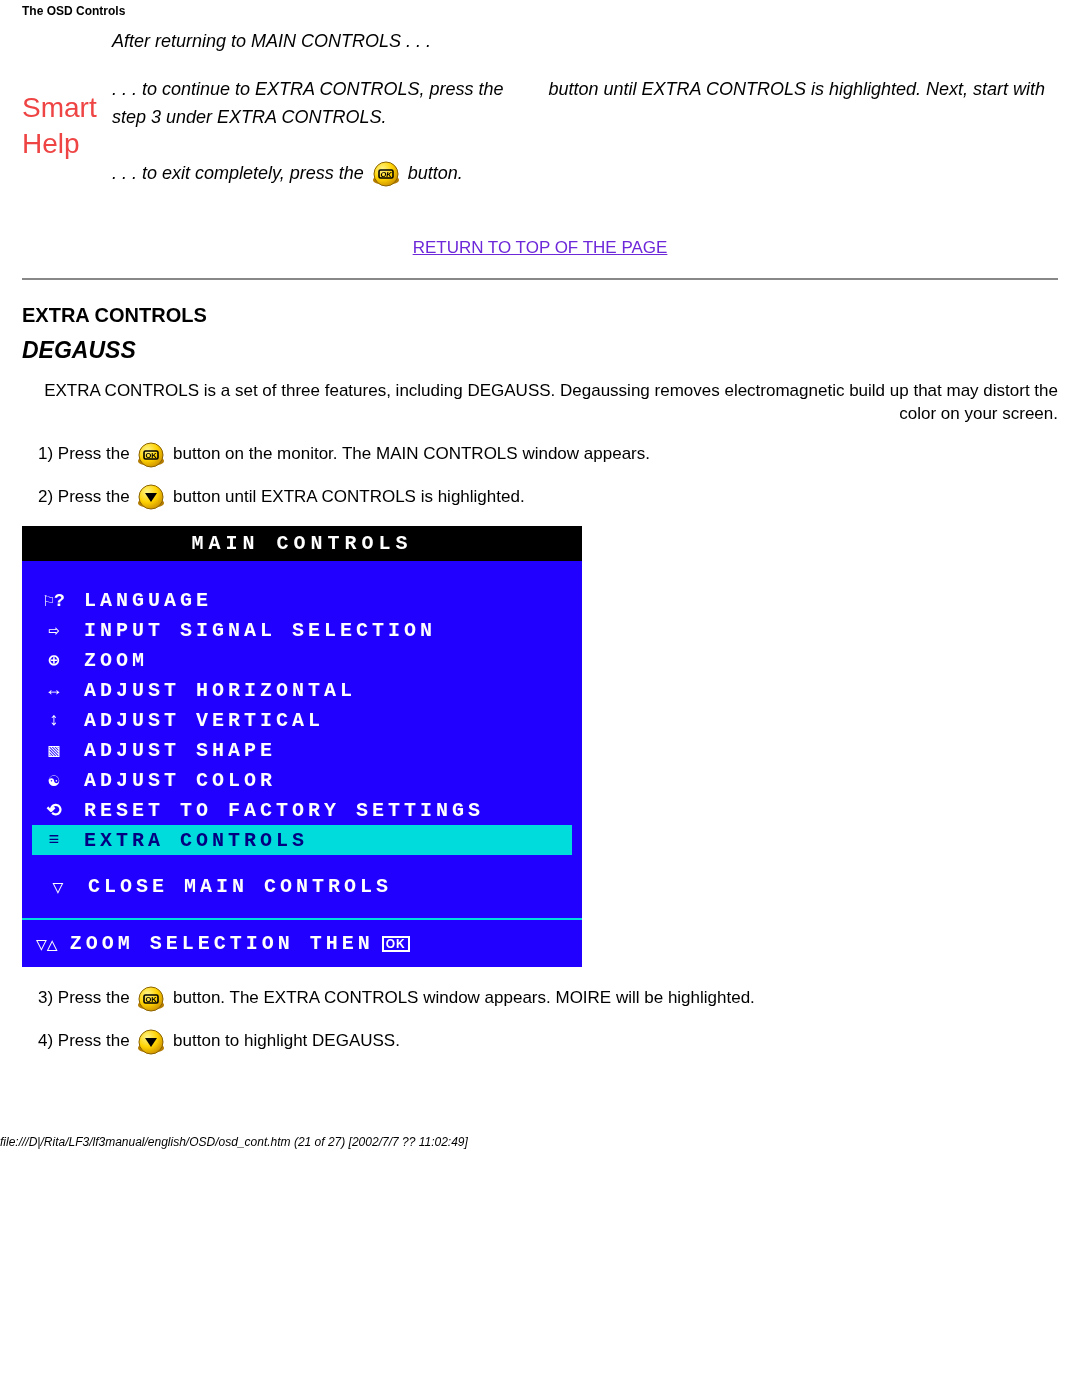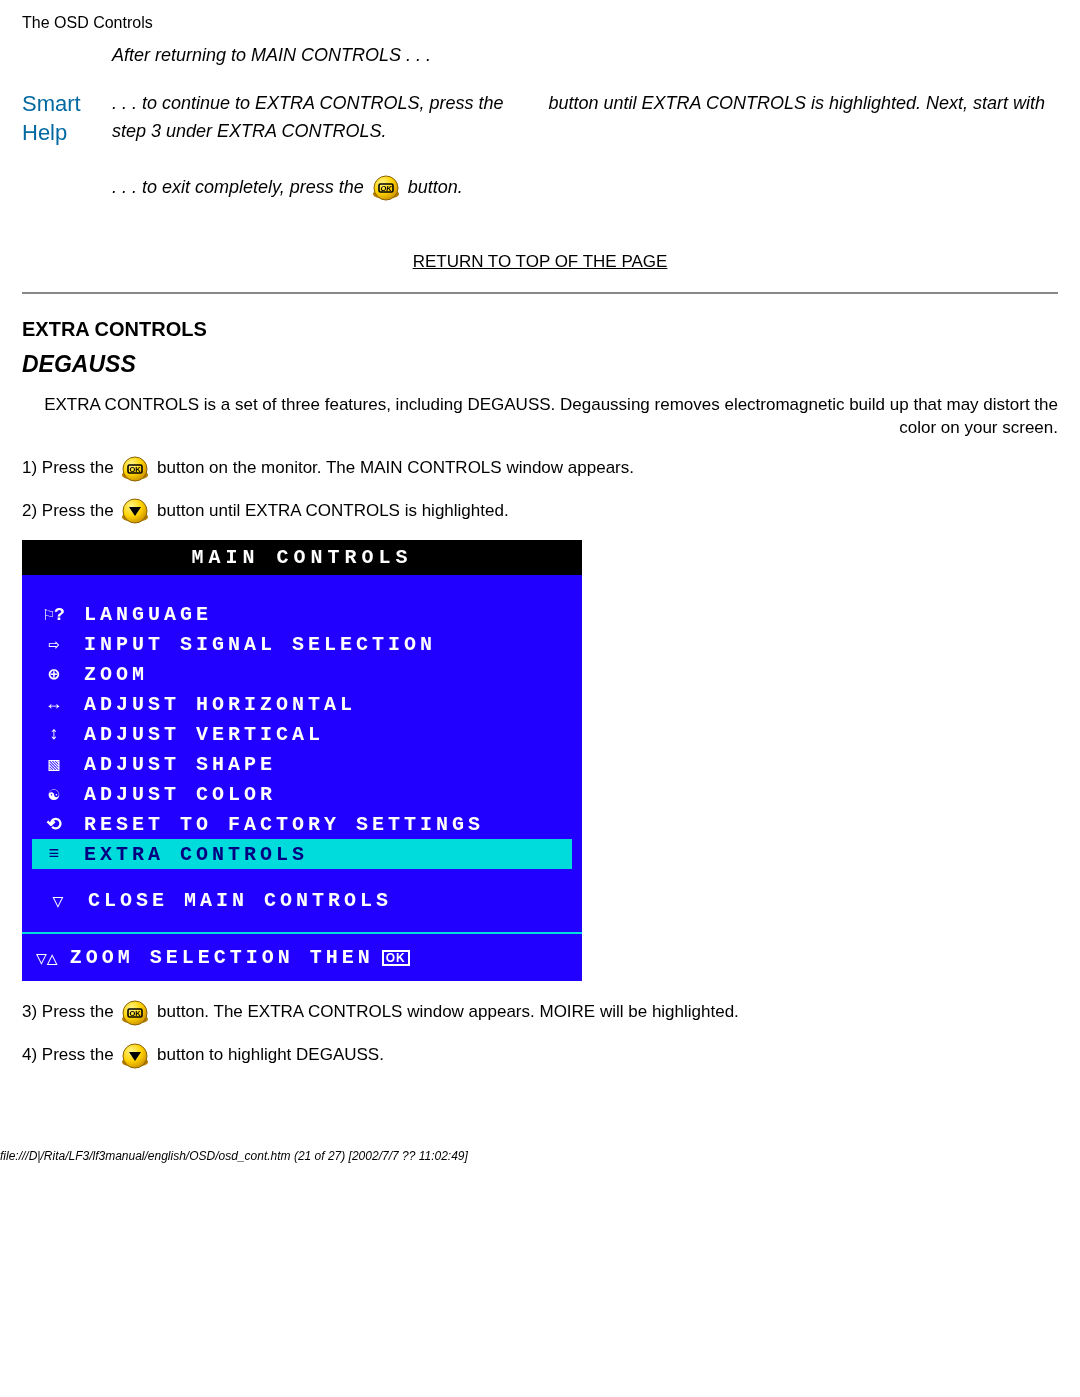--- a/index.html
+++ b/index.html
@@ -5,29 +5,30 @@
   body {
     font-family: Arial, Helvetica, sans-serif;
     font-size: 17px;
     margin: 0;
     padding: 0;
     background: #fff;
     color: #000;
     width: 1080px;
   }
   .page-header {
-    font-size: 16px;
-    padding: 14px 0 0 22px;
+    font-size: 12px;
+    padding: 4px 0 0 22px;
+    font-weight: bold;
   }
   .content {
     padding: 10px 22px 0 22px;
   }
   .smart-help {
-    color: #0369a1;
-    font-size: 22px;
+    color: #ef4444;
+    font-size: 28px;
     position: absolute;
     left: 22px;
     top: 90px;
     line-height: 1.3;
   }
   .intro-block {
     margin-left: 90px;
     font-style: italic;
     font-size: 18px;
     line-height: 1.55;
@@ -39,41 +40,41 @@
     display: inline-block;
     vertical-align: middle;
     margin: 0 2px;
   }
   .return-link {
     text-align: center;
     margin: 50px 0 20px 0;
     font-size: 17px;
   }
   .return-link a {
-    color: #000000;
+    color: #6d28d9;
     text-decoration: underline;
   }
   hr {
     border: none;
     border-top: 2px solid #888;
     margin: 10px 0 24px 0;
   }
   h2 {
     font-size: 20px;
     font-weight: bold;
     margin: 8px 0 10px 0;
   }
   h3 {
     font-size: 23px;
     font-style: italic;
     font-weight: bold;
     margin: 6px 0 16px 0;
   }
   .para { margin: 6px 0 16px 0; line-height: 1.35; text-align: right; }
-  .step { margin: 16px 0; line-height: 1.5; }
+  .step { margin: 16px 16px; line-height: 1.5; }
   .osd {
     width: 560px;
     background: #2200ff;
     color: #fff;
     font-family: "Courier New", monospace;
     font-weight: bold;
     letter-spacing: 4px;
     font-size: 20px;
     margin: 14px 0 18px 0;
   }

